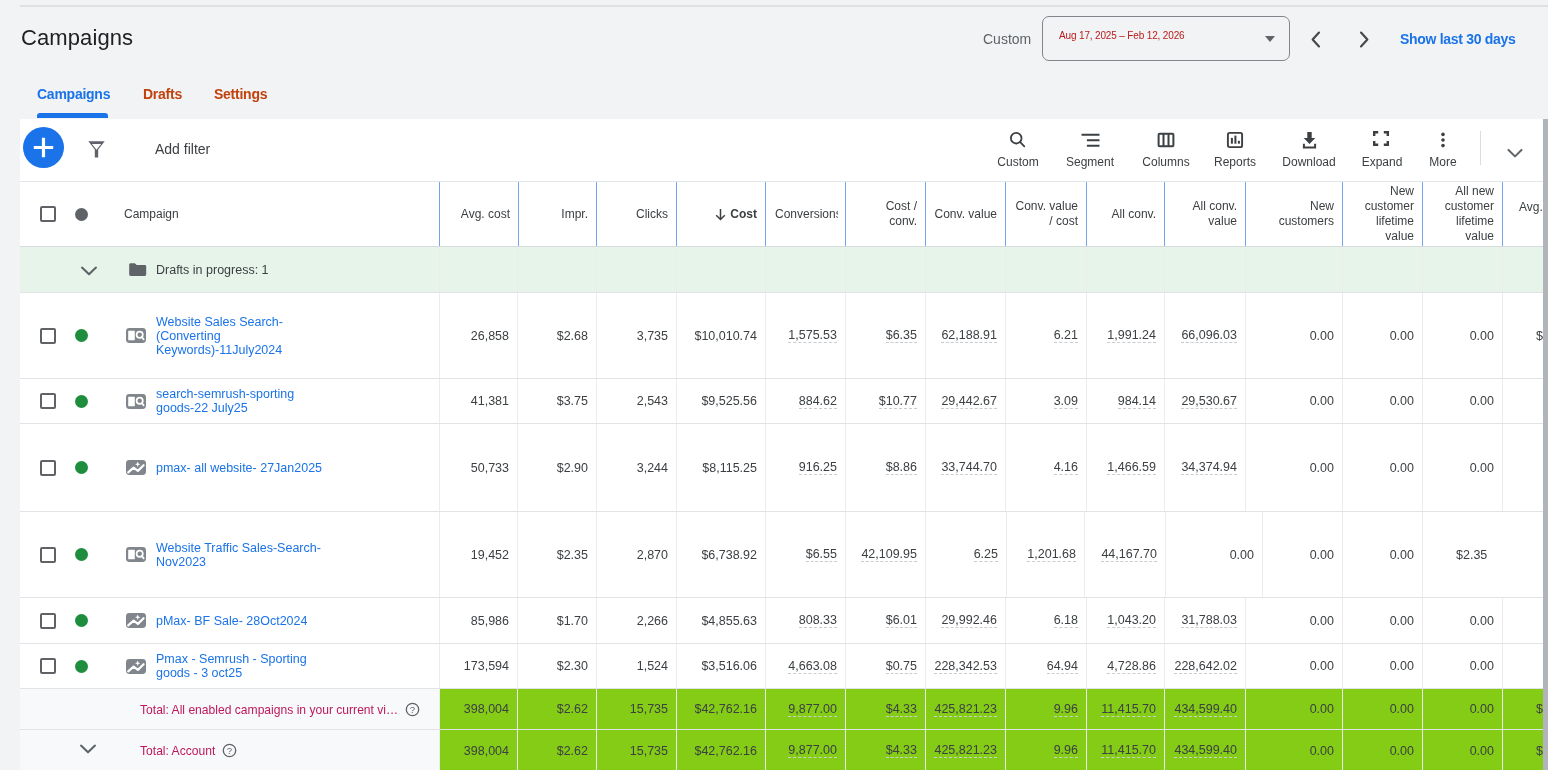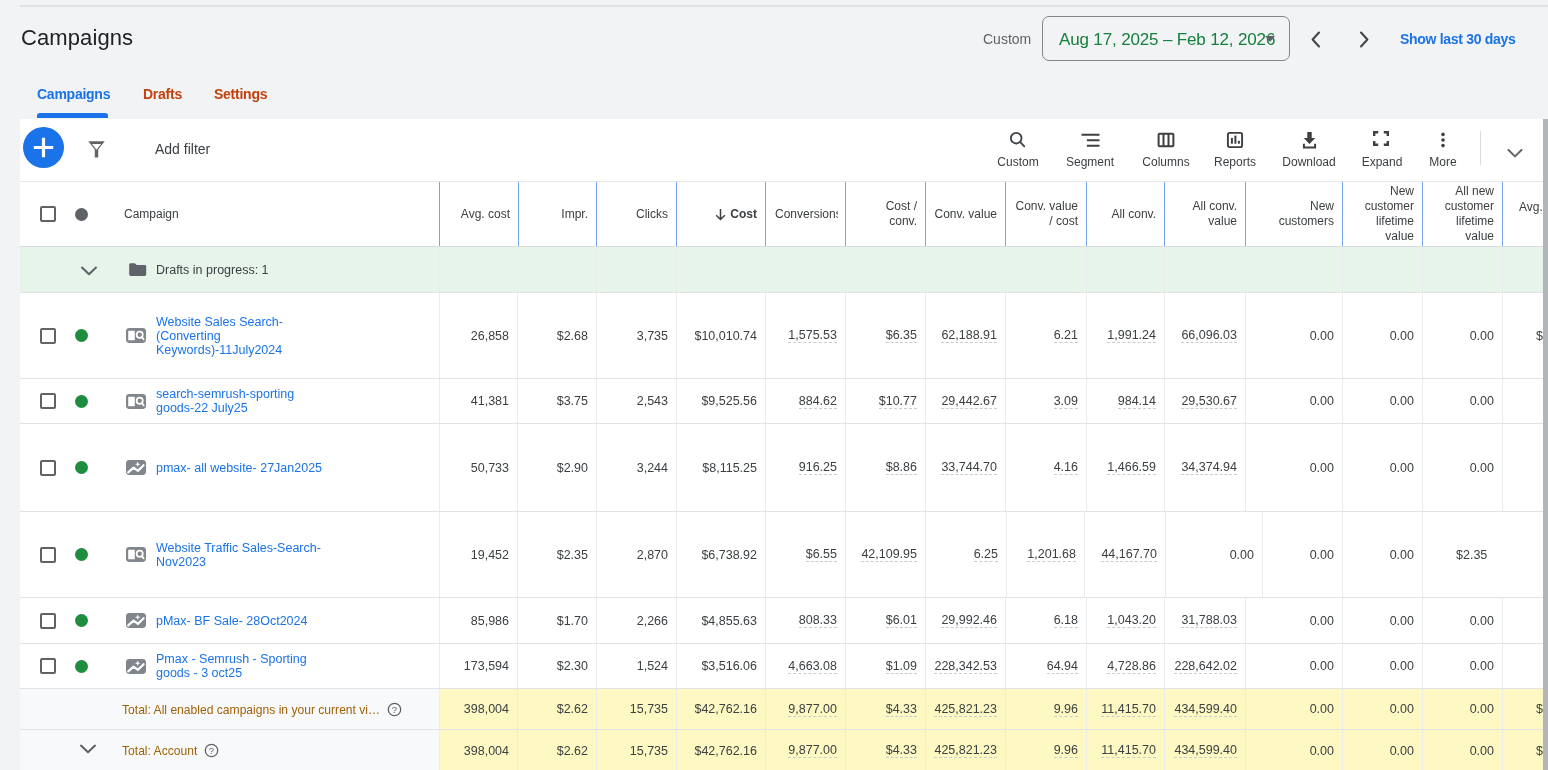--- a/index.html
+++ b/index.html
@@ -8,21 +8,21 @@
 #topline { position:absolute; left:20px; top:5px; width:1528px; height:2px; background:#dfe1e5; }
 #title { position:absolute; left:21px; top:25px; font-size:22px; color:#202124; letter-spacing:0.1px; }
 .tab { position:absolute; top:86px; font-size:14px; font-weight:700; letter-spacing:-0.25px; color:#c2410c; }
 #tab1 { left:37px; color:#1a73e8; }
 #tab2 { left:143px; }
 #tab3 { left:214px; }
 #tabind { position:absolute; left:37px; top:113px; width:71px; height:5px; background:#1a73e8; border-radius:3px 3px 0 0; }
 #custom { position:absolute; left:983px; top:31px; font-size:14px; color:#5f6368; }
 #datebtn { position:absolute; left:1042px; top:16px; width:248px; height:45px; border:1px solid #80868b;
   border-radius:7px; }
-#datetxt { position:absolute; left:16px; top:13px; font-size:17px; letter-spacing:-0.15px; color:#15803d; }
+#datetxt { position:absolute; left:16px; top:13px; font-size:10px; letter-spacing:-0.15px; color:#b91c1c; }
 #datecaret { position:absolute; left:222px; top:19px; width:0; height:0;
   border-left:5.5px solid transparent; border-right:5.5px solid transparent; border-top:6px solid #5f6368; }
 .navchev { position:absolute; top:31px; }
 #show30 { position:absolute; left:1400px; top:31px; font-size:14px; color:#1a73e8; font-weight:700; letter-spacing:-0.3px; }
 
 #content { position:absolute; left:20px; top:119px; width:1528px; height:651px; background:#fff; overflow:hidden; }
 
 #toolbar { position:absolute; left:0; top:0; width:1542px; height:63px; border-bottom:1px solid #e4e6e9; background:#fff; }
 #plusbtn { position:absolute; left:3px; top:8px; width:41px; height:41px; border-radius:50%; background:#1a73e8; }
 #plusbtn svg { position:absolute; left:10px; top:10px; }
@@ -42,35 +42,35 @@
   justify-content:flex-end; padding-right:8px; font-size:12.5px; color:#3c4043; }
 .thead { border-bottom:1px solid #d8dadd; }
 .hc { border-left:1px solid #74a3f2; font-size:12px; color:#3c4043; text-align:right; line-height:15px; }
 .convclip { justify-content:flex-start; padding-left:9px; padding-right:0; }
 .convclip span { display:block; width:63px; overflow:hidden; white-space:nowrap; }
 .avgclip { justify-content:flex-start; align-items:flex-start; padding-top:18px; padding-left:16px; padding-right:0; white-space:nowrap; overflow:hidden; }
 .fragcell { justify-content:flex-start; padding-left:33px; padding-right:0; white-space:nowrap; overflow:hidden; }
 .green { background:#e6f4ea; }
 .green .bc { background:#e6f4ea; }
 .total { background:#f8f9fa; }
-.total .bc { background:#fef9c3; }
+.total .bc { background:#84cc16; }
 .cb { position:absolute; left:20px; width:16px; height:16px; border:2px solid #5f6368; border-radius:2px;
   top:50%; margin-top:-8px; }
 .hdot { position:absolute; left:55px; top:50%; margin-top:-6.5px; width:13px; height:13px; border-radius:50%; background:#5f6368; }
 .gdot { position:absolute; left:55px; top:50%; margin-top:-6.5px; width:13px; height:13px; border-radius:50%; background:#1e8e3e; }
 .htxt { position:absolute; left:104px; top:50%; margin-top:-7px; font-size:12px; color:#3c4043; }
 .gtxt { position:absolute; left:136px; top:50%; margin-top:-7px; font-size:12.5px; color:#3c4043; }
 .cicon { position:absolute; left:106px; top:50%; margin-top:-7.5px; }
 .cicon svg { display:block; }
 .rowchev { position:absolute; }
 .rowchev svg { display:block; }
 .rowicon { position:absolute; }
 .cname { position:absolute; left:136px; top:50%; transform:translateY(-50%); font-size:12.5px; line-height:14px;
   color:#1a73e8; white-space:nowrap; }
-.ttxt { position:absolute; left:102px; top:50%; margin-top:-7.5px; font-size:12.1px; color:#a16207; white-space:nowrap; }
+.ttxt { position:absolute; left:120px; top:50%; margin-top:-7.5px; font-size:12.1px; color:#be185d; white-space:nowrap; }
 .q { display:inline-block; vertical-align:-3px; margin-left:7px; }
 .dash { border-bottom:1px dashed #c9cdd1; padding-bottom:0px; }
 #scrollbar { position:absolute; left:1543px; top:119px; width:5px; height:651px; background:#b1b4b8; z-index:50; }
 </style>
 </head>
 <body>
 <div id="topline"></div>
 <div id="title">Campaigns</div>
 <div class="tab" id="tab1">Campaigns</div>
 <div class="tab" id="tab2">Drafts</div>
@@ -452,21 +452,21 @@
     <div class="cname">Pmax - Semrush - Sporting<br>goods - 3 oct25</div>
   </div>
         <div class="bc" style="width:78px">173,594</div>
         <div class="bc" style="width:79px">$2.30</div>
         <div class="bc" style="width:80px">1,524</div>
         <div class="bc" style="width:89px">$3,516.06</div>
         <div class="bc" style="width:80px">
           <span class="dash">4,663.08</span>
         </div>
         <div class="bc" style="width:80px">
-          <span class="dash">$1.09</span>
+          <span class="dash">$0.75</span>
         </div>
         <div class="bc" style="width:80px">
           <span class="dash">228,342.53</span>
         </div>
         <div class="bc" style="width:81px">
           <span class="dash">64.94</span>
         </div>
         <div class="bc" style="width:78px">
           <span class="dash">4,728.86</span>
         </div>

